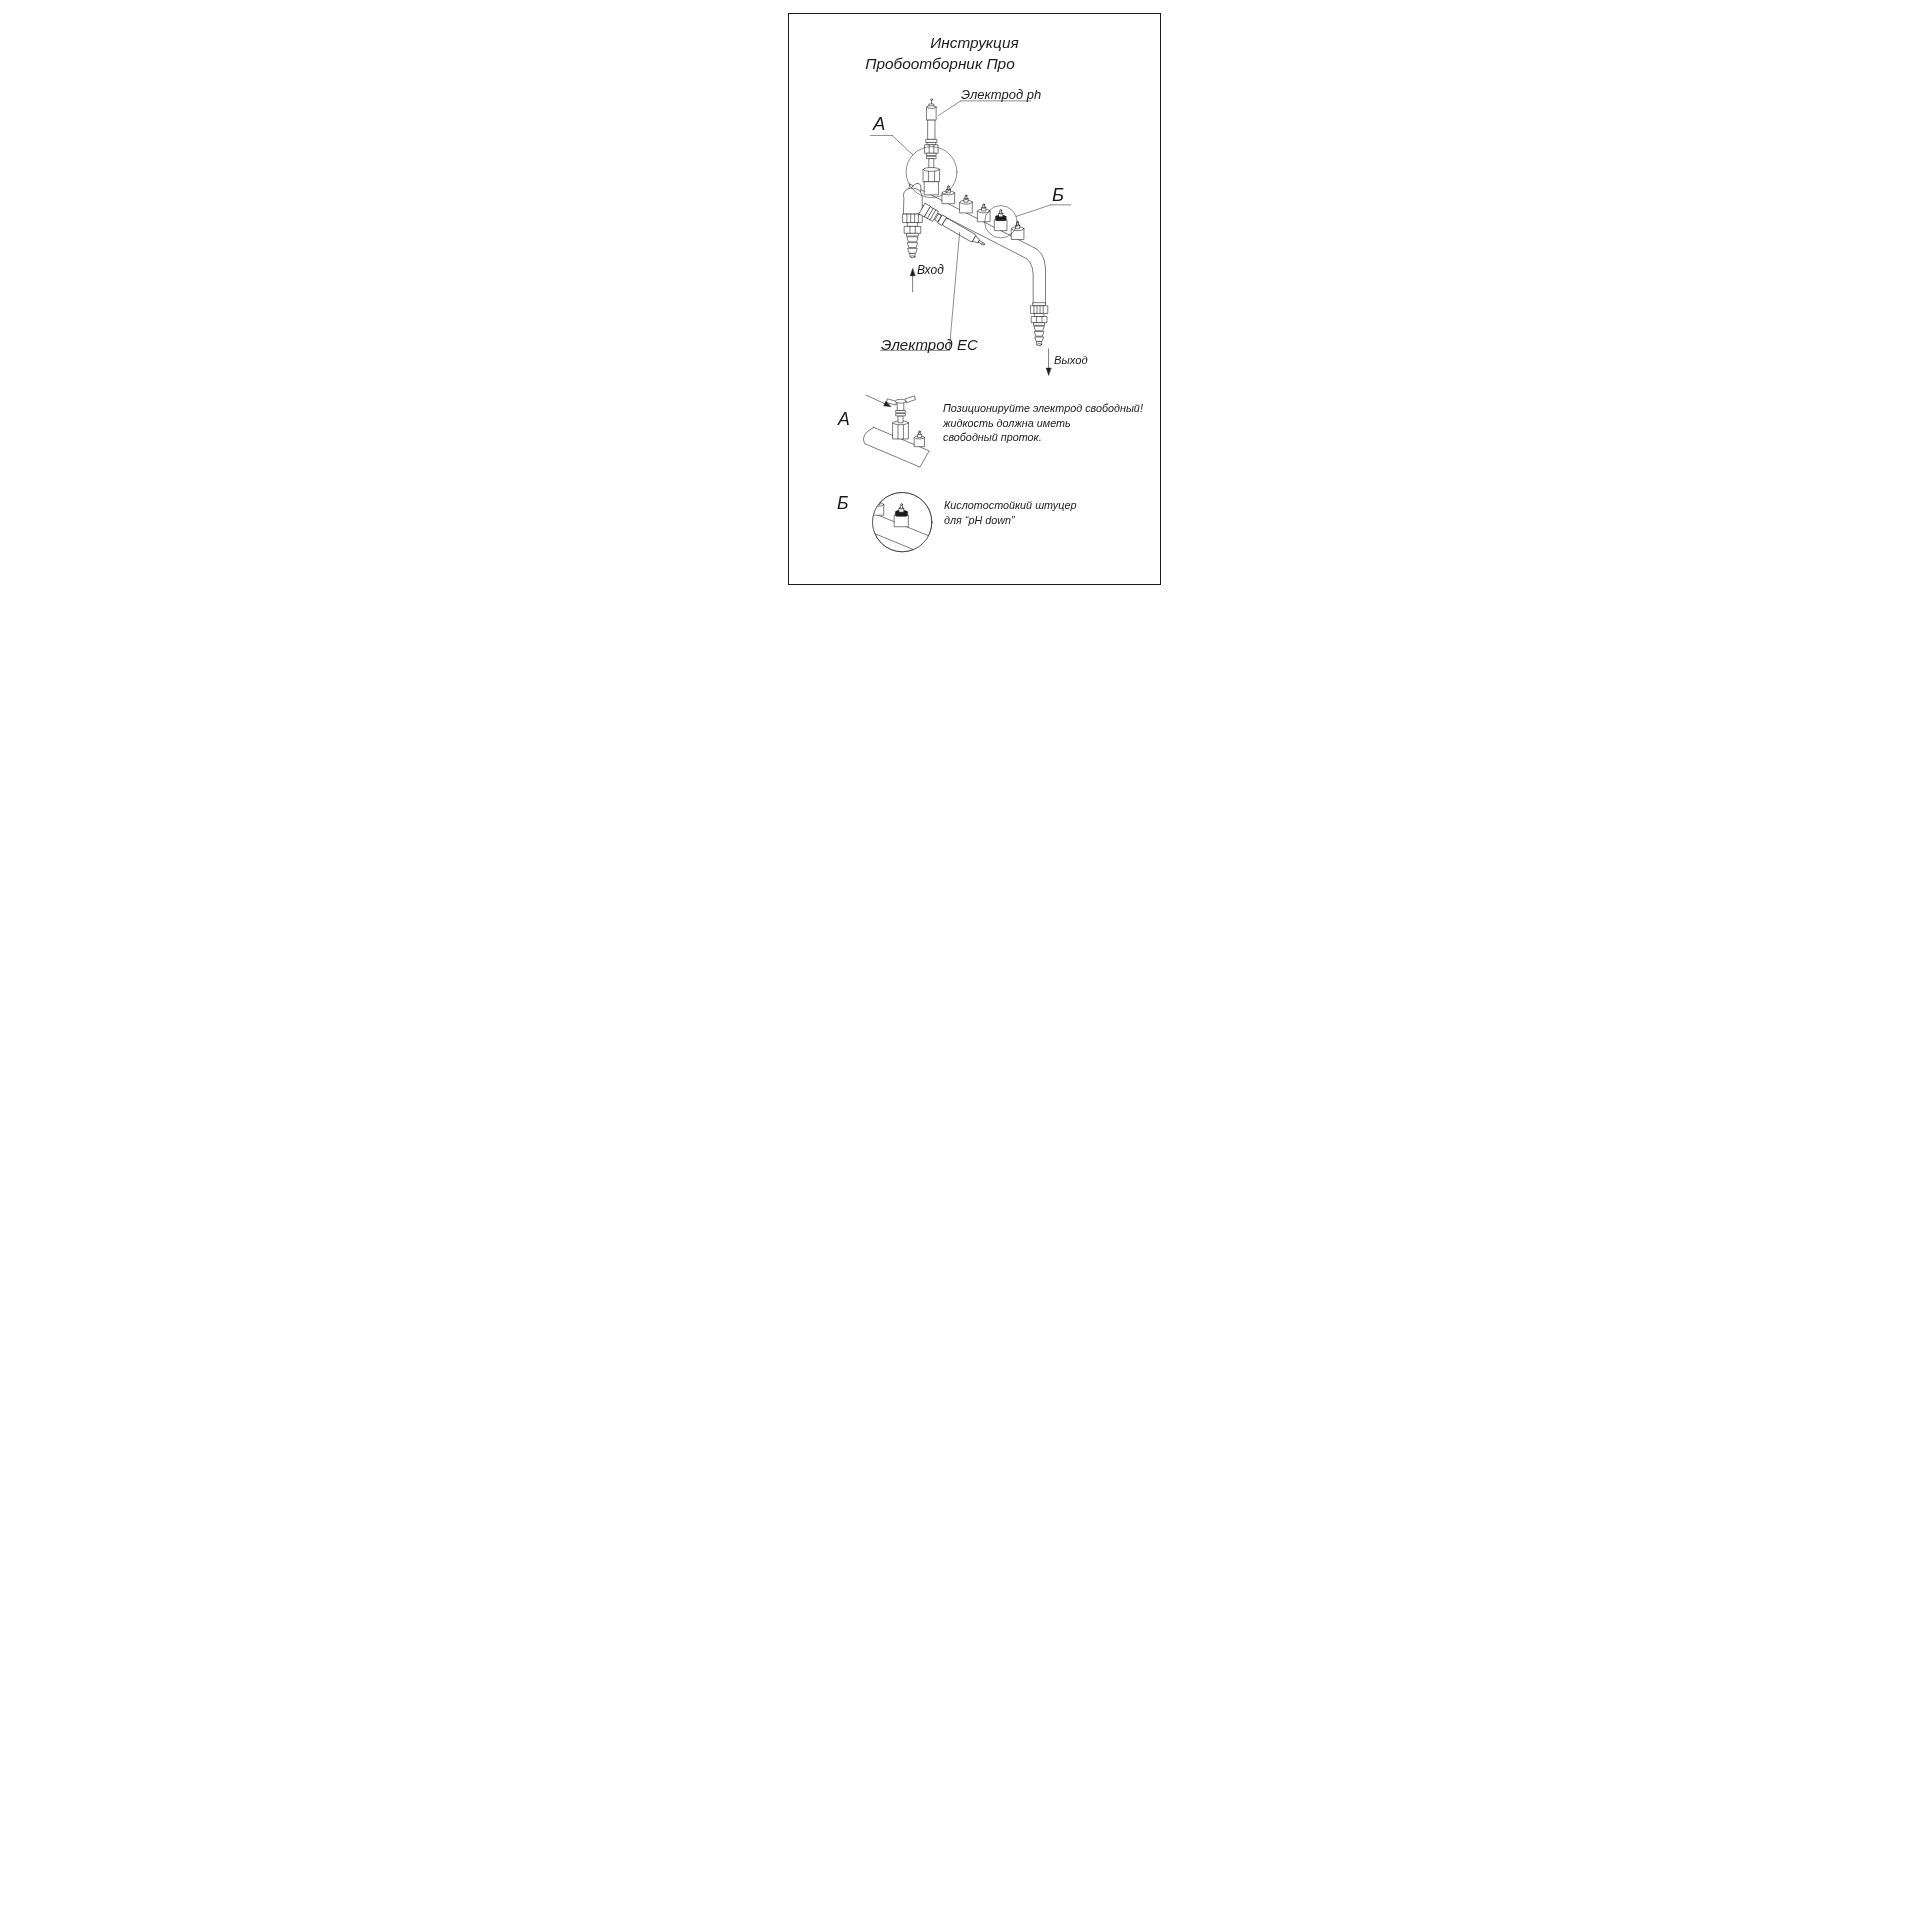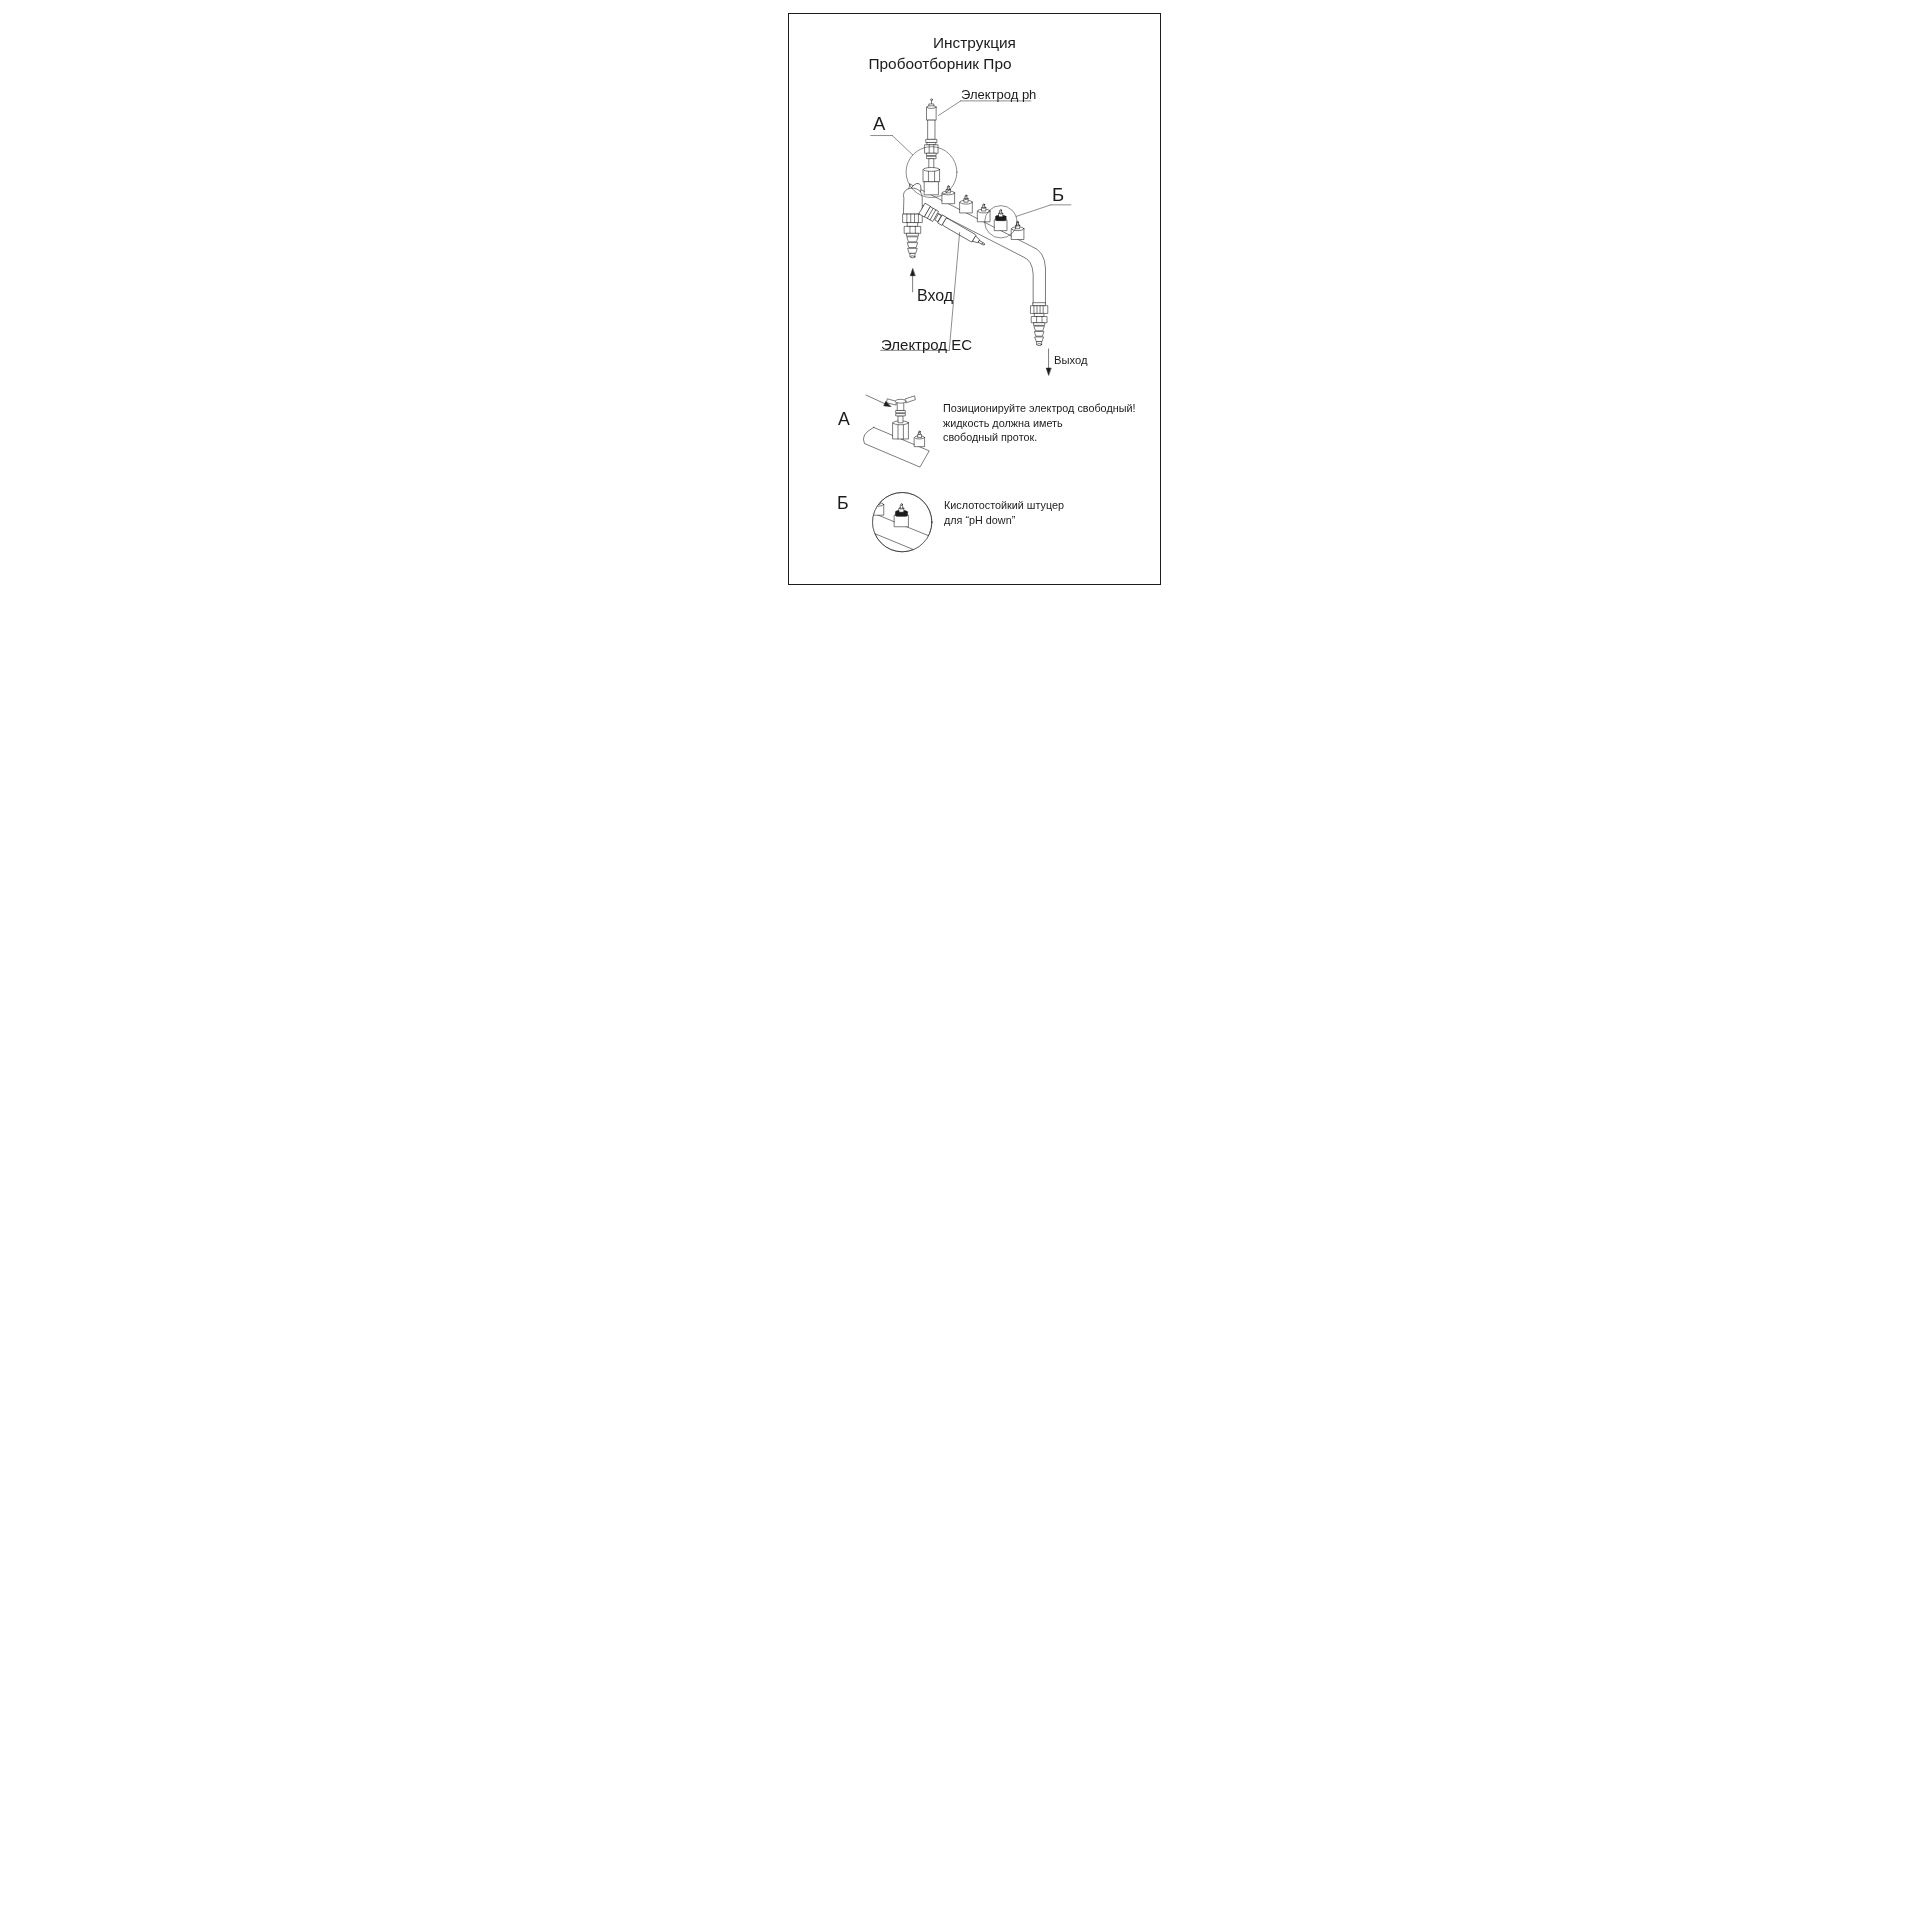--- a/index.html
+++ b/index.html
@@ -1,28 +1,28 @@
 <!DOCTYPE html>
 <html style="font-size:6.2px"><head>
 <meta charset="utf-8">
 <style>
   *{margin:0;padding:0;box-sizing:border-box}
   html,body{background:#ffffff}
   .page{position:relative;width:424px;height:598px;margin:0 auto;background:#fff;
         font-family:"Liberation Sans","DejaVu Sans",sans-serif;color:#1c1c1c;overflow:hidden}
   .frame{position:absolute;left:40px;top:12.7px;width:373px;height:572px;border:1.2px solid #1c1c1c}
   .art{position:absolute;left:0;top:0}
-  .t{position:absolute;white-space:nowrap;line-height:1;color:#1c1c1c}
+  .t{position:absolute;font-style:italic;white-space:nowrap;line-height:1;color:#1c1c1c}
   .title-1{left:40px;top:35px;width:373px;text-align:center;font-size:15.4px}
   .title-2{left:40px;top:56px;width:304px;text-align:center;font-size:15.4px}
   .lbl-ph{left:213px;top:88px;font-size:13px}
   .lbl-ec{left:133px;top:337px;font-size:15px}
   .call-a{left:125px;top:115px;font-size:18.5px}
   .call-b{left:304px;top:186px;font-size:18.5px}
-  .lbl-in{left:169px;top:288px;font-size:16px}
+  .lbl-in{left:169px;top:264px;font-size:12px}
   .lbl-out{left:306px;top:355px;font-size:11.2px}
   .det-letter-a{left:90px;top:411px;font-size:17.7px}
   .det-letter-b{left:89px;top:495px;font-size:17.7px}
   .det-text{font-size:10.8px}
   .det-text-a{left:195px;top:401px;line-height:14.6px}
   .det-text-b{left:196px;top:498px;line-height:15px}
 </style>
 </head>
 <body>
 

